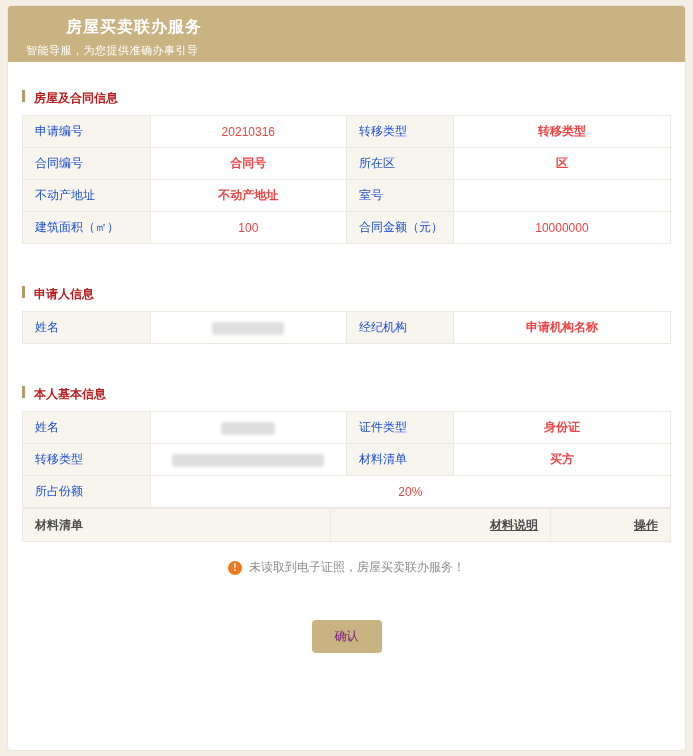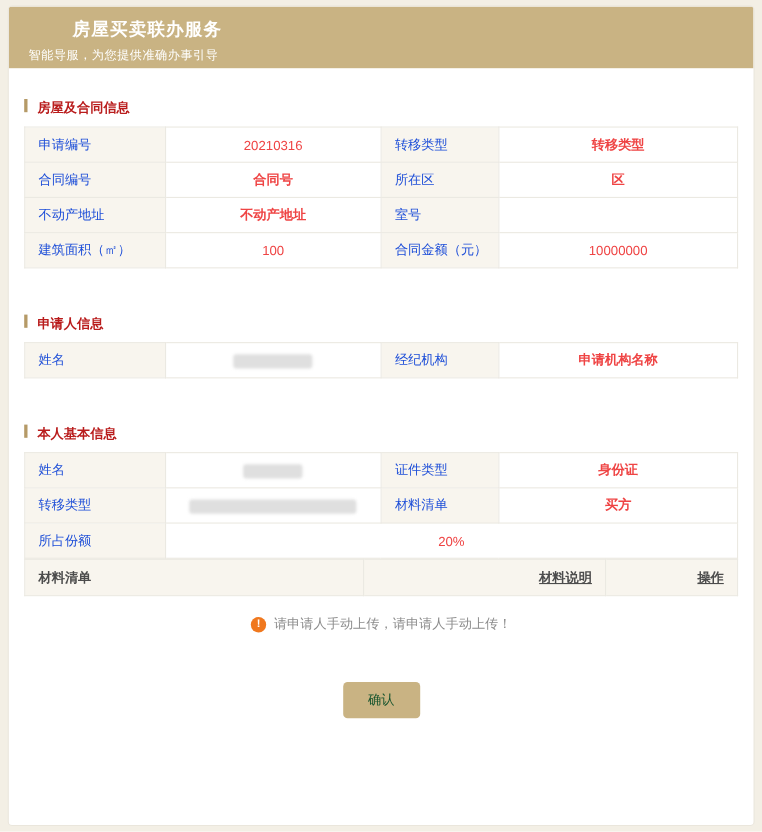--- a/index.html
+++ b/index.html
@@ -60,21 +60,21 @@
     margin-top:17px; font-size:12px; color:#8c8c8c;
   }
   .warn-icon {
     width:14px; height:14px; border-radius:50%;
     background:#f0781e; color:#fff;
     font-size:10px; font-weight:700; line-height:14px;
     text-align:center; flex:0 0 auto;
   }
   .confirm-btn {
     display:block; margin:44px auto 0 auto;
-    background:#c9b383; color:#14532d;
+    background:#c9b383; color:#701a75;
     border:none; border-radius:4px;
     font-size:12px; font-family:inherit;
     padding:8px 23px; cursor:pointer;
   }
 </style>
 </head>
 <body>
 
 <div class="card">
 
@@ -186,19 +186,19 @@
           <tr>
         <th class="left">材料清单</th>
         <th class="center">材料说明</th>
         <th class="center">操作</th>
       </tr>
     </tbody>
       </table>
 
     <div class="warn">
       <span class="warn-icon">!</span>
-      <span>请申请人手动上传，请申请人手动上传！</span>
+      <span>未读取到电子证照，房屋买卖联办服务！</span>
     </div>
 
     <button class="confirm-btn">确认</button>
 
   </div>
 </div>
 
 </body></html>

